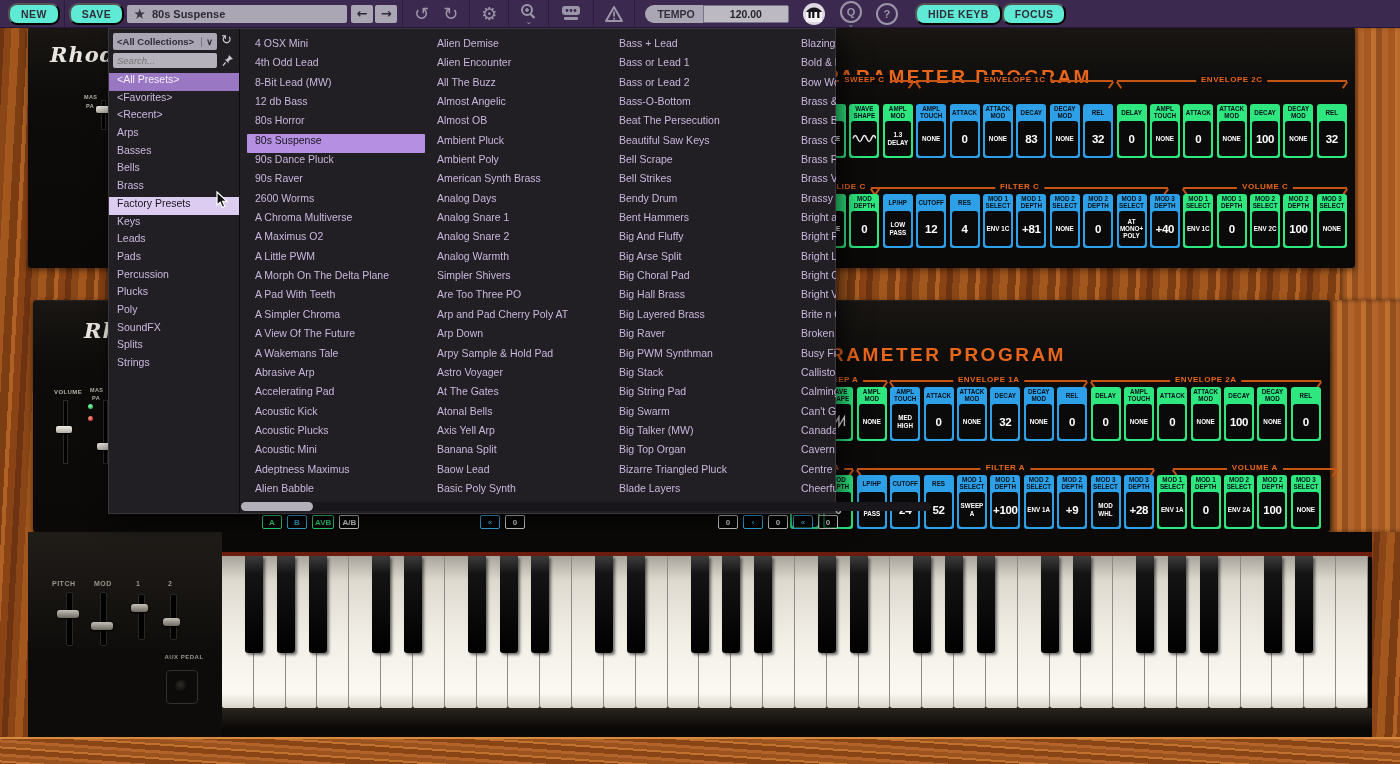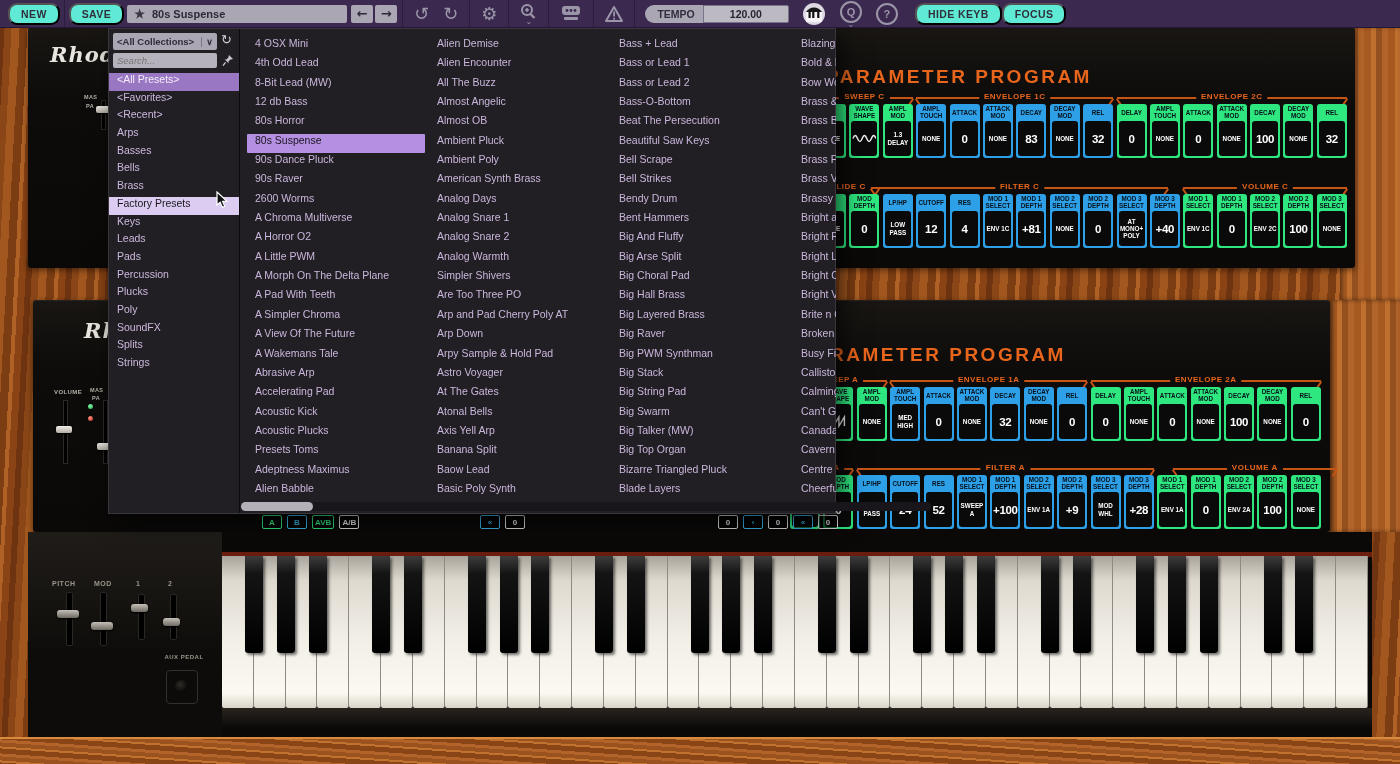--- a/index.html
+++ b/index.html
@@ -110,21 +110,21 @@
   <div class="minilabel" style="left:90px;top:387px;">MAS</div>
   <div class="minilabel" style="left:92px;top:395px;">PA</div>
   <div class="ftrack" style="left:63px;top:400px;height:62px;"></div>
   <div class="fcap" style="left:56px;top:426px;"></div>
   <div class="led" style="left:88px;top:404px;background:radial-gradient(circle at 40% 35%,#8cffb0,#17a347);"></div>
   <div class="led" style="left:88px;top:416px;background:radial-gradient(circle at 40% 35%,#ff9a8c,#b32014);"></div>
   <div class="ftrack" style="left:103px;top:400px;height:62px;"></div>
   <div class="fcap" style="left:97px;top:443px;"></div>
 
   <div class="ptitle" style="left:826px;top:66px;">PARAMETER PROGRAM</div>
-  <div class="secrow" style="left:816px;top:91px;width:534px;text-align:right;">
+  <div class="secrow" style="left:816px;top:74px;width:534px;text-align:right;">
       <div class="sect" style="left: 0px; width: 96.8px;">
         <span>SWEEP C</span>
       </div>
       <div class="sect" style="left: 100.2px; width: 197px;">
         <span>ENVELOPE 1C</span>
       </div>
       <div class="sect" style="left: 300.6px; width: 230.4px;">
         <span>ENVELOPE 2C</span>
       </div>
     </div>
@@ -651,32 +651,32 @@
         <div class="li">4 OSX Mini</div>
         <div class="li">4th Odd Lead</div>
         <div class="li">8-Bit Lead (MW)</div>
         <div class="li">12 db Bass</div>
         <div class="li">80s Horror</div>
         <div class="li sel">80s Suspense</div>
         <div class="li">90s Dance Pluck</div>
         <div class="li">90s Raver</div>
         <div class="li">2600 Worms</div>
         <div class="li">A Chroma Multiverse</div>
-        <div class="li">A Horror O2</div>
+        <div class="li">A Maximus O2</div>
         <div class="li">A Little PWM</div>
         <div class="li">A Morph On The Delta Plane</div>
         <div class="li">A Pad With Teeth</div>
         <div class="li">A Simpler Chroma</div>
         <div class="li">A View Of The Future</div>
         <div class="li">A Wakemans Tale</div>
         <div class="li">Abrasive Arp</div>
         <div class="li">Accelerating Pad</div>
         <div class="li">Acoustic Kick</div>
         <div class="li">Acoustic Plucks</div>
-        <div class="li">Presets Toms</div>
+        <div class="li">Acoustic Mini</div>
         <div class="li">Adeptness Maximus</div>
         <div class="li">Alien Babble</div>
       </div>
     <div class="pcol" style="left:320px;">
         <div class="li">Alien Demise</div>
         <div class="li">Alien Encounter</div>
         <div class="li">All The Buzz</div>
         <div class="li">Almost Angelic</div>
         <div class="li">Almost OB</div>
         <div class="li">Ambient Pluck</div>

